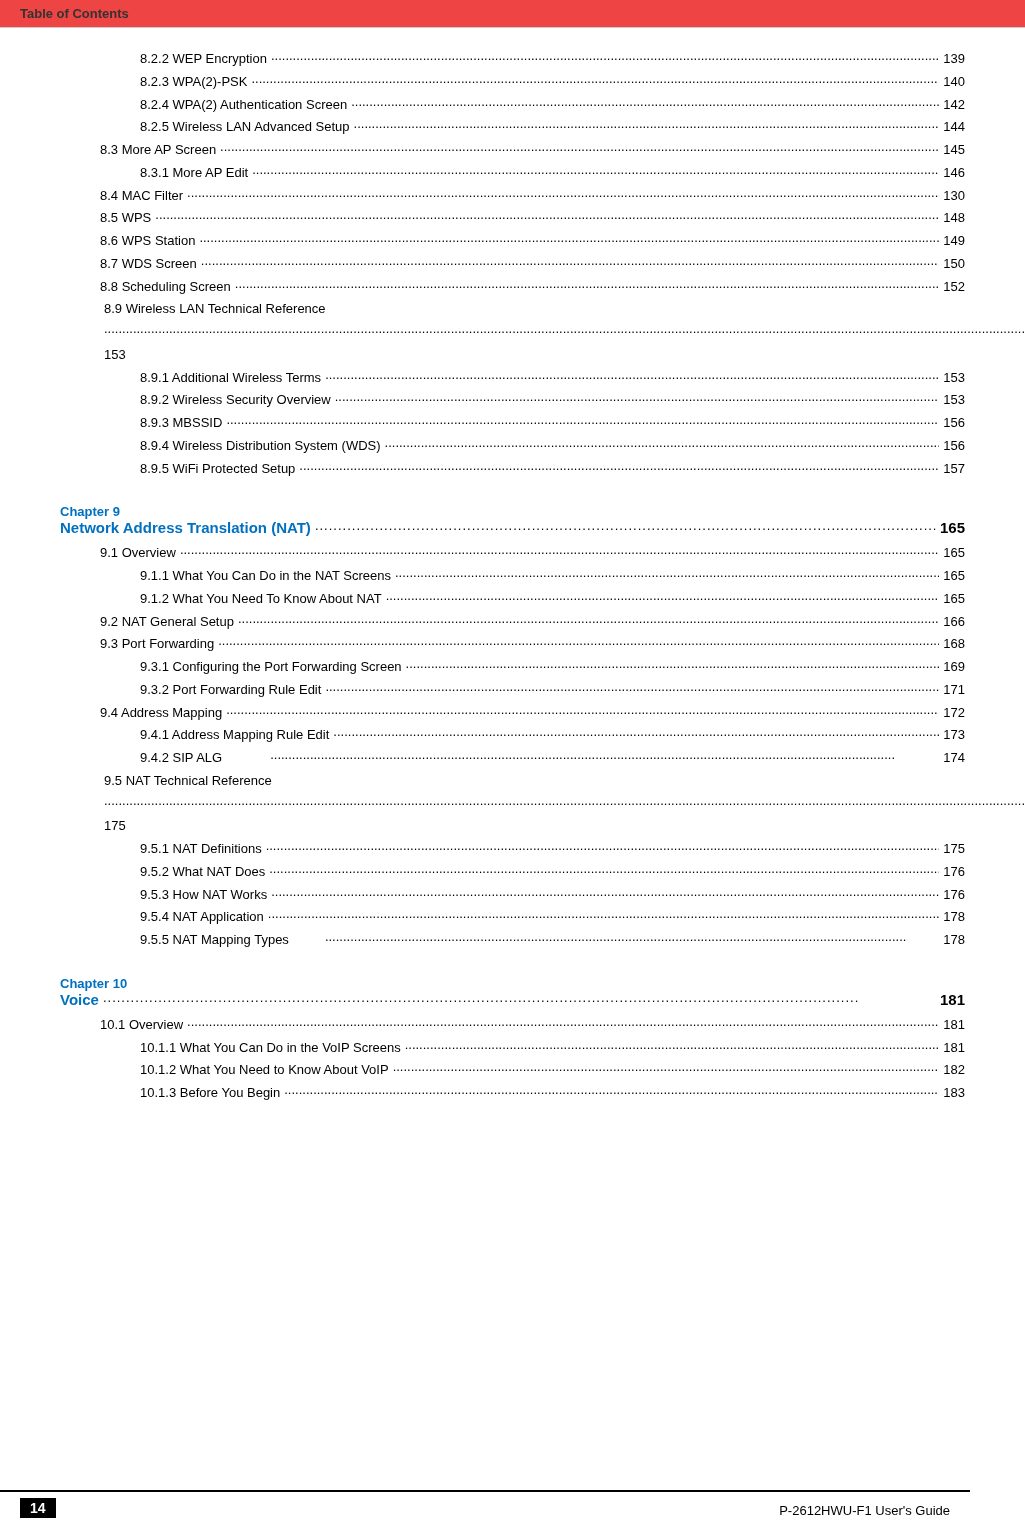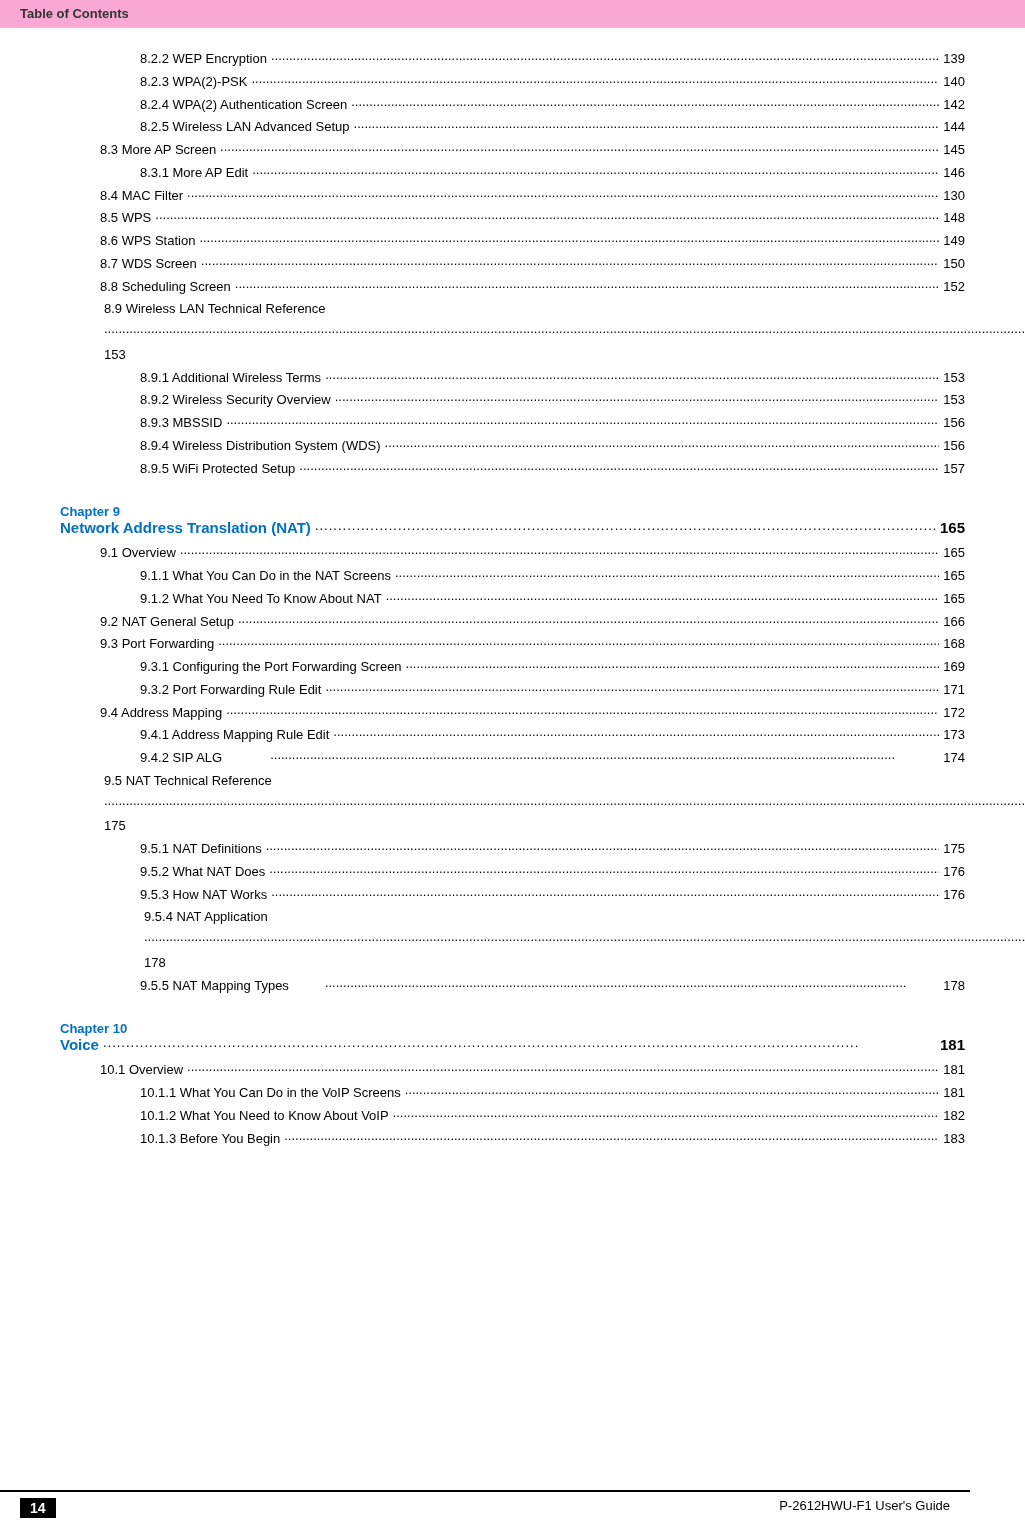--- a/index.html
+++ b/index.html
@@ -6,21 +6,21 @@
     body {
       width: 1025px;
       min-height: 1524px;
       background: #fff;
       font-family: Arial, sans-serif;
       font-size: 13px;
       color: #000;
       position: relative;
     }
     .page-header {
-      background: #f9a8d4;
+      background: #ef4444;
       border-bottom: 1px solid #ccc;
       padding: 6px 20px;
       font-size: 13px;
       font-weight: bold;
       color: #333;
     }
     .content {
       padding: 20px 60px 80px 60px;
     }
 
@@ -85,21 +85,21 @@
     }
     .section-entry .spage { flex: 0 0 auto; color: #000; }
 
     .page-footer {
       position: fixed;
       bottom: 0;
       left: 0;
       width: 970px;
       display: flex;
       justify-content: space-between;
-      align-items: flex-start;
+      align-items: flex-end;
       border-top: 2px solid #000;
       padding: 6px 20px;
       background: #fff;
     }
     .footer-page-num {
       background: #000;
       color: #fff;
       padding: 2px 10px;
       font-weight: bold;
       font-size: 14px;
@@ -278,21 +278,21 @@
       <div class="section-entry" style="padding-left: 80px; justify-content: flex-end;">
         <span class="stitle">9.5.2 What NAT Does</span>
         <span class="sdots"></span>
         <span class="spage">176</span>
       </div>
       <div class="section-entry" style="padding-left: 80px;">
         <span class="stitle">9.5.3 How NAT Works</span>
         <span class="sdots"></span>
         <span class="spage">176</span>
       </div>
-      <div class="section-entry" style="padding-left: 80px; flex-direction: column;">
+      <div class="section-entry" style="padding-left: 80px;">
         <span class="stitle">9.5.4 NAT Application</span>
         <span class="sdots"></span>
         <span class="spage">178</span>
       </div>
       <div class="section-entry" style="padding-left: 80px; gap: 32px;">
         <span class="stitle">9.5.5 NAT Mapping Types</span>
         <span class="sdots"></span>
         <span class="spage">178</span>
       </div>
     </div>

